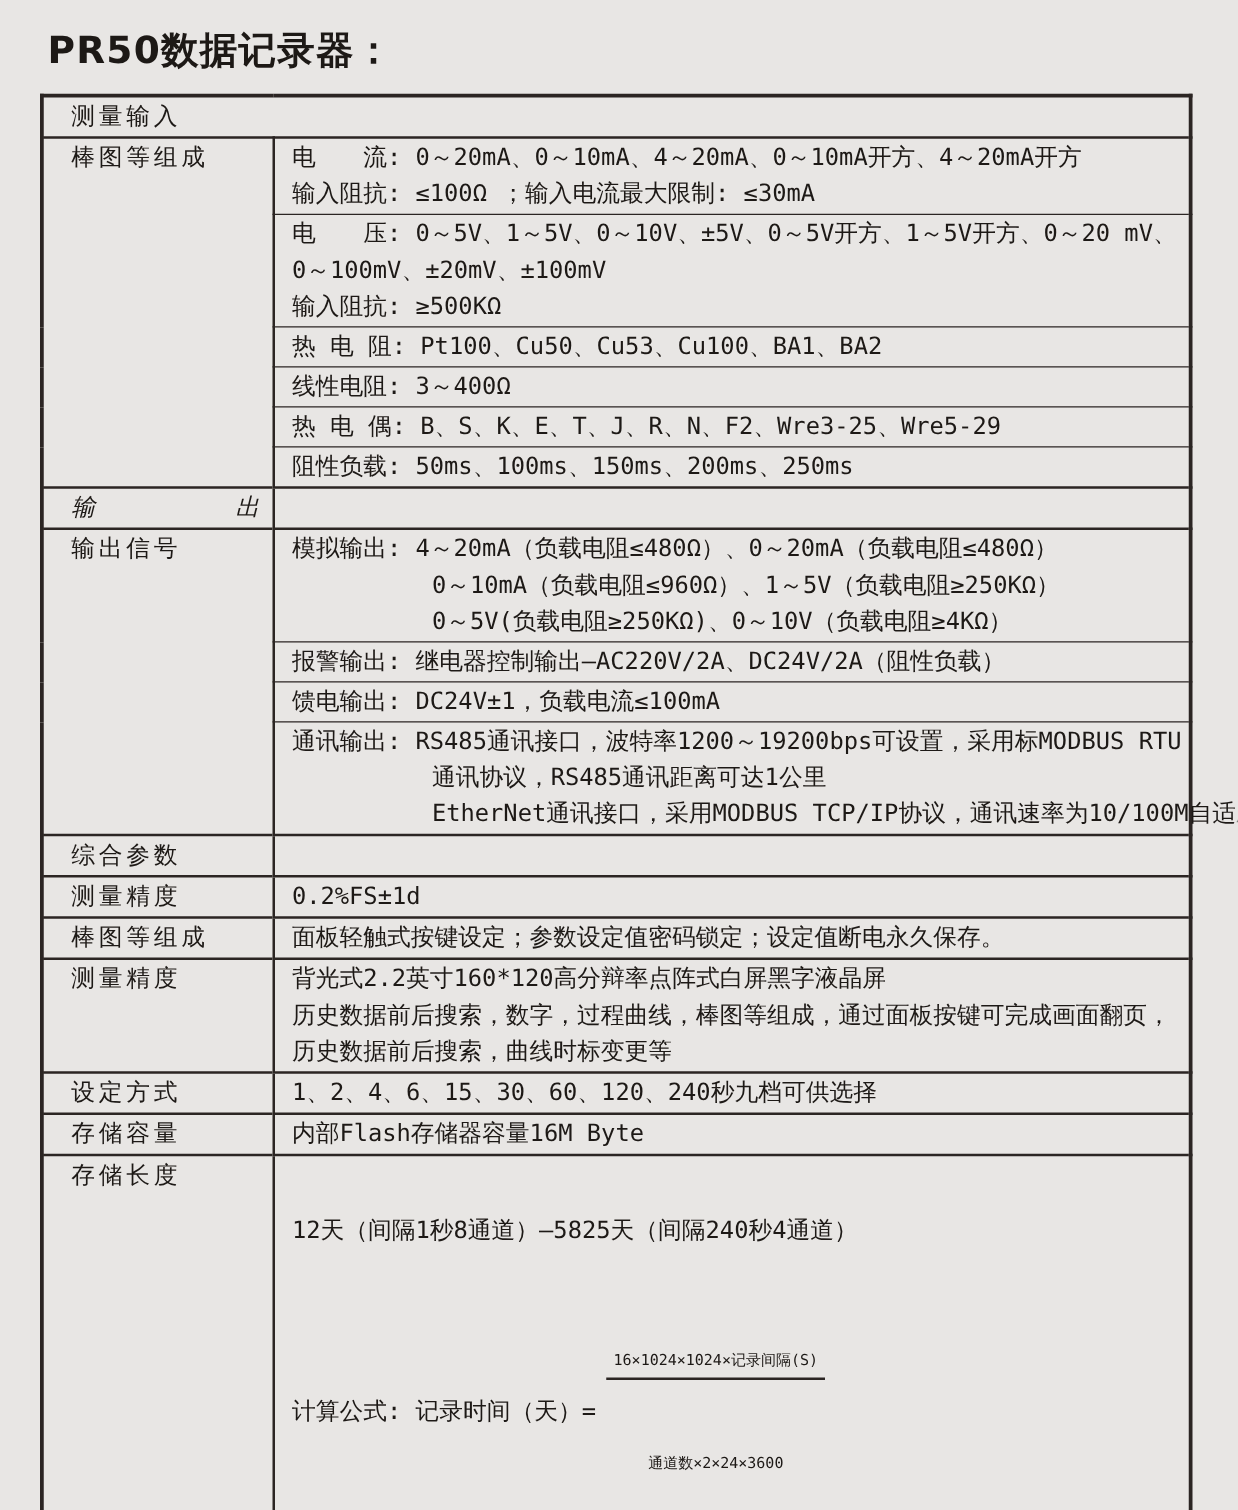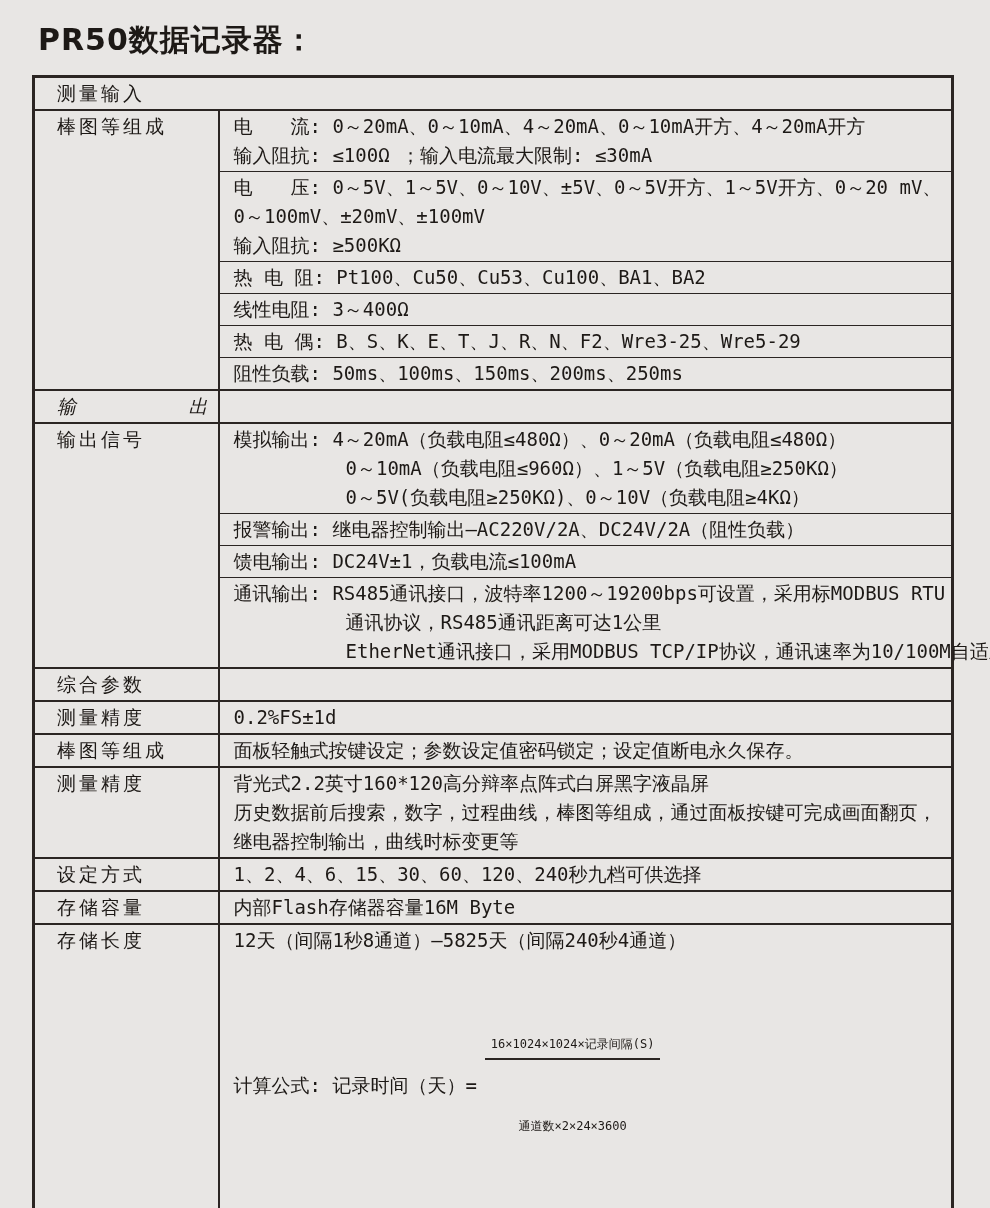--- a/index.html
+++ b/index.html
@@ -49,21 +49,21 @@
   }
   td.label.spread{
     letter-spacing:0;
     text-align:justify;
     text-align-last:justify;
     font-style:italic;
   }
   td.value{ }
   .ln{ white-space:pre; }
   .ln.indent{ padding-left:112px; }
-  .range-line{ margin-bottom:24px; white-space:pre; }
+  .range-line{ margin-bottom:24px; white-space:pre;margin-top:44px; }
   .formula{
     display:flex;
     align-items:center;
     gap:8px;
     margin-bottom:14px;
     white-space:pre;
   }
   .frac{ display:inline-block; text-align:center; font-size:12px; line-height:26px; }
   .frac .num{ display:block; border-bottom:2px solid var(--line); padding:0 6px 1px; }
   .frac .den{ display:block; padding-top:1px; }
@@ -169,21 +169,21 @@
         <td class="value">
             <div class="ln">面板轻触式按键设定；参数设定值密码锁定；设定值断电永久保存。</div>
           </td>
       </tr>
 
       <tr class="main">
         <td class="label">测量精度</td>
         <td class="value">
           <div class="ln">背光式2.2英寸160*120高分辩率点阵式白屏黑字液晶屏</div>
           <div class="ln">历史数据前后搜索，数字，过程曲线，棒图等组成，通过面板按键可完成画面翻页，</div>
-          <div class="ln">继电器控制输出，曲线时标变更等</div>
+          <div class="ln">历史数据前后搜索，曲线时标变更等</div>
         </td>
       </tr>
 
       <tr class="main">
         <td class="label">设定方式</td>
         <td class="value">
             <div class="ln">1、2、4、6、15、30、60、120、240秒九档可供选择</div>
           </td>
       </tr>
 

